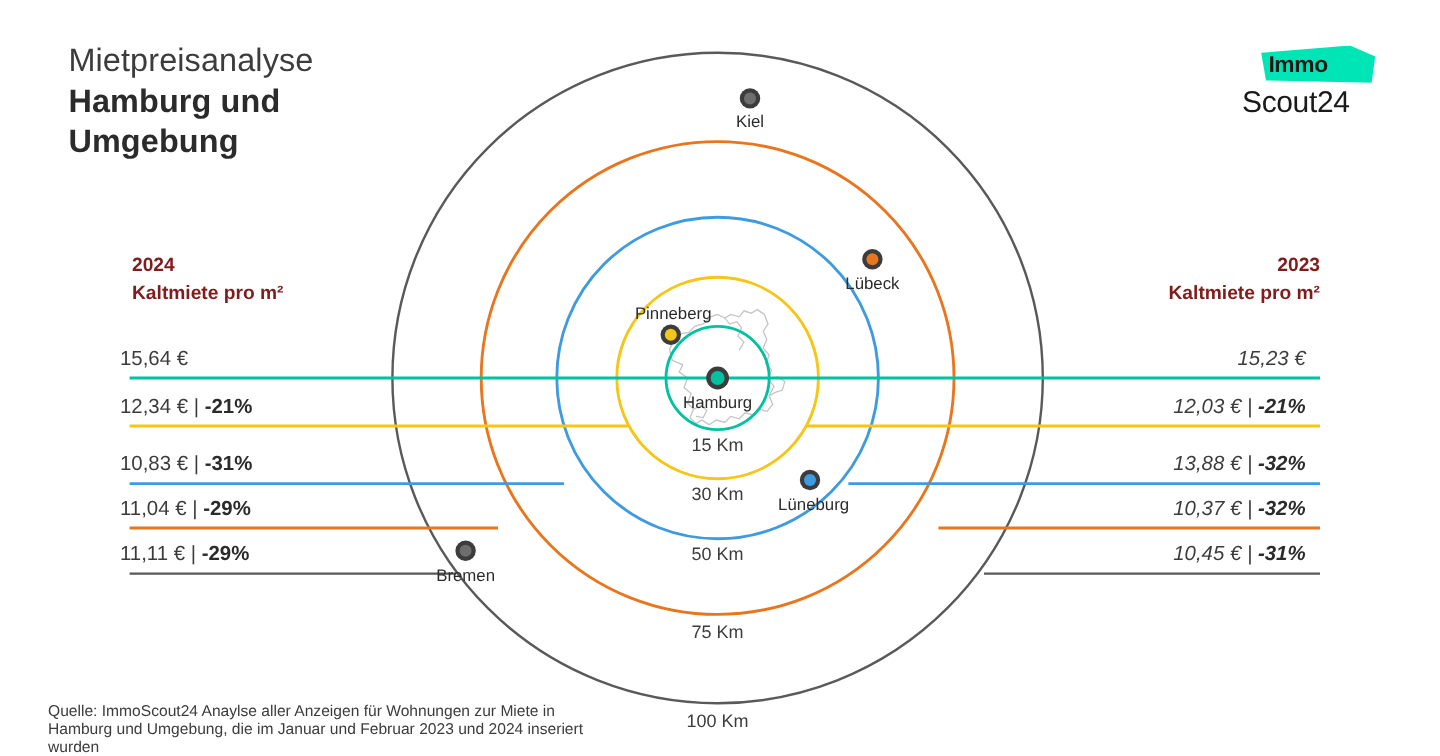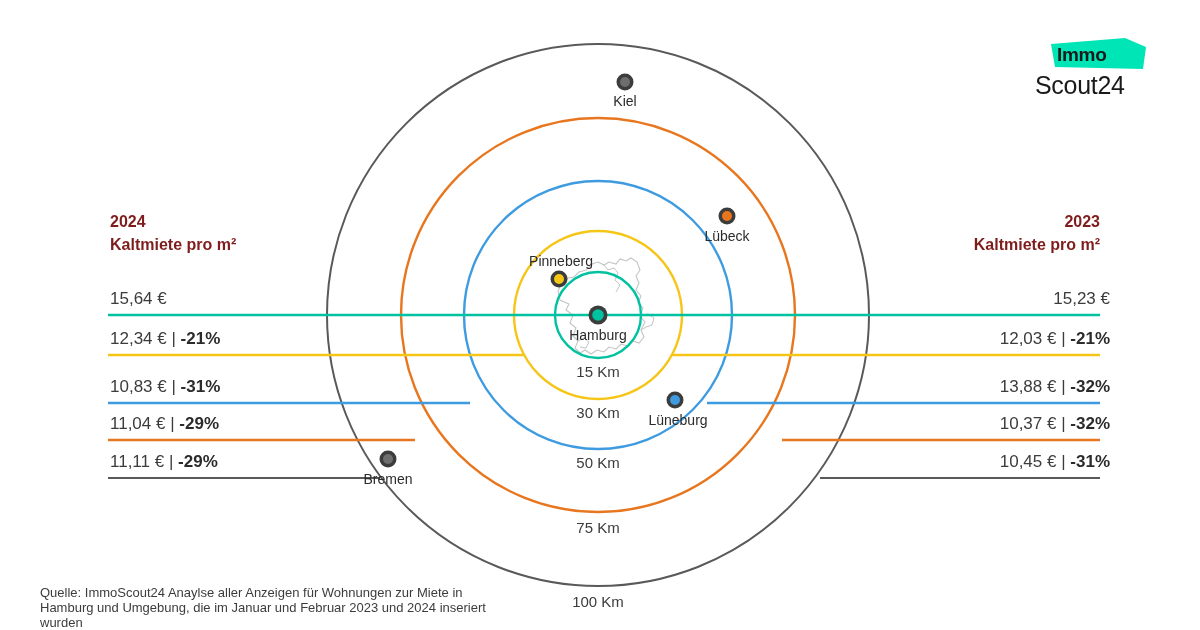--- a/index.html
+++ b/index.html
@@ -48,22 +48,22 @@
   }
   #head-2024 { left:110px; top:210px; text-align:left; }
   #head-2023 { right:100px; top:210px; text-align:right; }
 
   
   .val {
     position:absolute; font-size:17px; color:#3c3c3c;
     line-height:22px; white-space:nowrap; font-weight:400;
   }
   .val b { font-weight:700; color:#2b2b2b; }
-  .val-left  { left:110px; }
-  .val-right { right:90px; text-align:right; }
+  .val-left  { left:100px; }
+  .val-right { right:112px; text-align:right;font-style:italic; }
 
   
   .ring-label {
     position:absolute; font-size:15px; color:#3c3c3c;
     line-height:19px; white-space:nowrap; 
     transform:translateX(-50%);
   }
 
   
   .city-label {
@@ -141,20 +141,25 @@
     <g>
       <circle cx="675" cy="400" r="8.5" fill="#3c3c3c"></circle>
       <circle cx="675" cy="400" r="5" fill="#3F9BE0"></circle>
     </g>
     <g>
       <circle cx="388" cy="459" r="8.5" fill="#3c3c3c"></circle>
       <circle cx="388" cy="459" r="5" fill="#6e6e6e"></circle>
     </g>
   </svg>
 
+  <div id="title-block">
+    <div id="title-line1">Mietpreisanalyse</div>
+    <div id="title-line2">Hamburg und</div>
+    <div id="title-line3">Umgebung</div>
+  </div>
 
   <div id="logo">
     <svg id="logo-immo-shape" viewBox="0 0 99 33">
       <polygon points="2,6 76,0 97,9 94,31 6,29" fill="#00E5B5"></polygon>
     </svg>
     <div id="logo-immo-text">Immo</div>
     <div id="logo-scout-text">Scout24</div>
   </div>
 
   <div class="col-head" id="head-2024">

